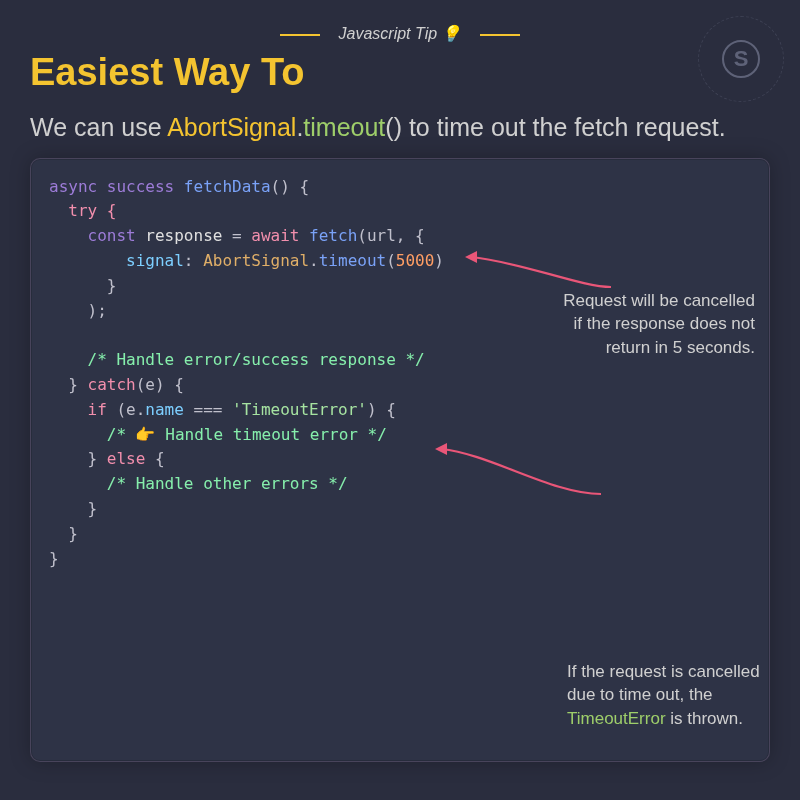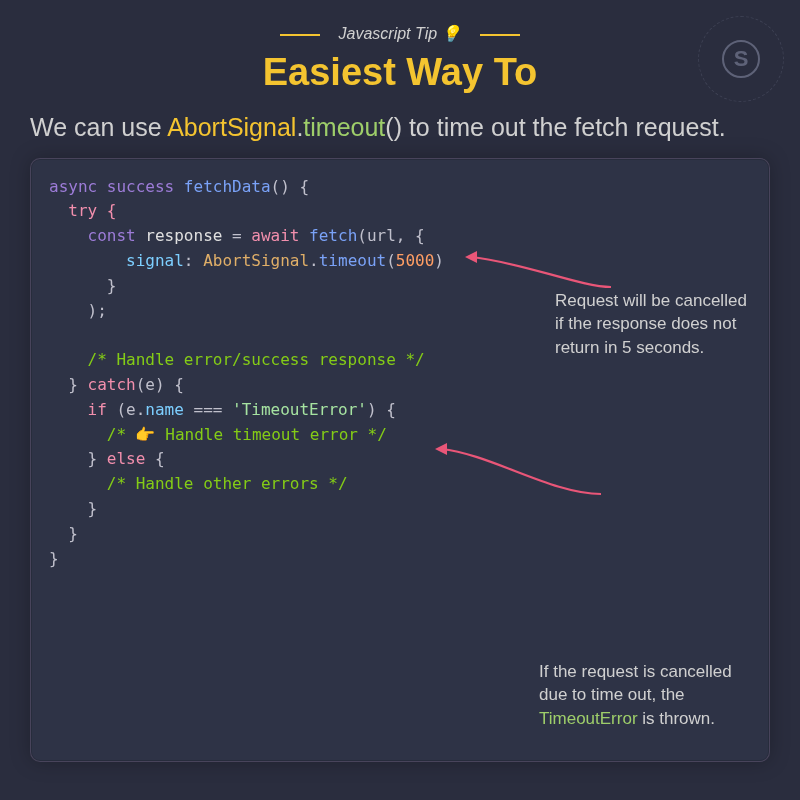--- a/index.html
+++ b/index.html
@@ -24,21 +24,21 @@
   .kicker::before, .kicker::after {
     content: "";
     display: inline-block;
     width: 40px;
     height: 2px;
     background: #f4c430;
     vertical-align: middle;
     margin: 0 14px;
   }
   .title {
-    text-align: center;
+    text-align: left;
     color: #f4c430;
     font-size: 38px;
     font-weight: 700;
     line-height: 1.15;
     margin-bottom: 18px;
   }
   .intro {
     color: #d0d0d0;
     font-size: 25px;
     margin-bottom: 16px;
@@ -59,36 +59,36 @@
     box-shadow: inset 0 0 0 1px #00000022, 0 0 20px #00000040;
   }
   .tok-kw     { color: #9d7cd8; }
   .tok-kw2    { color: #f28fad; }
   .tok-fn     { color: #7aa2f7; }
   .tok-var    { color: #e0e0e0; }
   .tok-prop   { color: #7dcfff; margin-top: 20px; }
   .tok-class  { color: #e0af68; }
   .tok-str    { color: #a6e3a1; }
   .tok-num    { color: #ff9e64; }
-  .tok-comment{ color: #84cc16; font-style: normal; }
+  .tok-comment{ color: #86efac; font-style: normal; }
   .tok-punct  { color: #c0c0cc; }
   .tok-op     { color: #c0c0cc; }
   .tok-await  { color: #f28fad; }
 
   .callout {
     position: absolute;
     color: #d0d0d0;
     font-size: 17px;
     line-height: 1.4;
     width: 200px;
     font-family: -apple-system, BlinkMacSystemFont, "Segoe UI", sans-serif;
     white-space: normal;
   }
-  .callout-1 { right: 14px; top: 130px; }
-  .callout-2 { right: 30px; bottom: 30px; }
+  .callout-1 { right: 14px; top: 130px; text-align: right; }
+  .callout-2 { right: 2px; bottom: 30px; }
 
   .arrow {
     position: absolute;
     pointer-events: none;
   }
   .arrow path { fill: none; stroke: #e95678; stroke-width: 2.2; }
   .arrow .head { fill: #e95678; }
 
   .badge {
     position: absolute;

